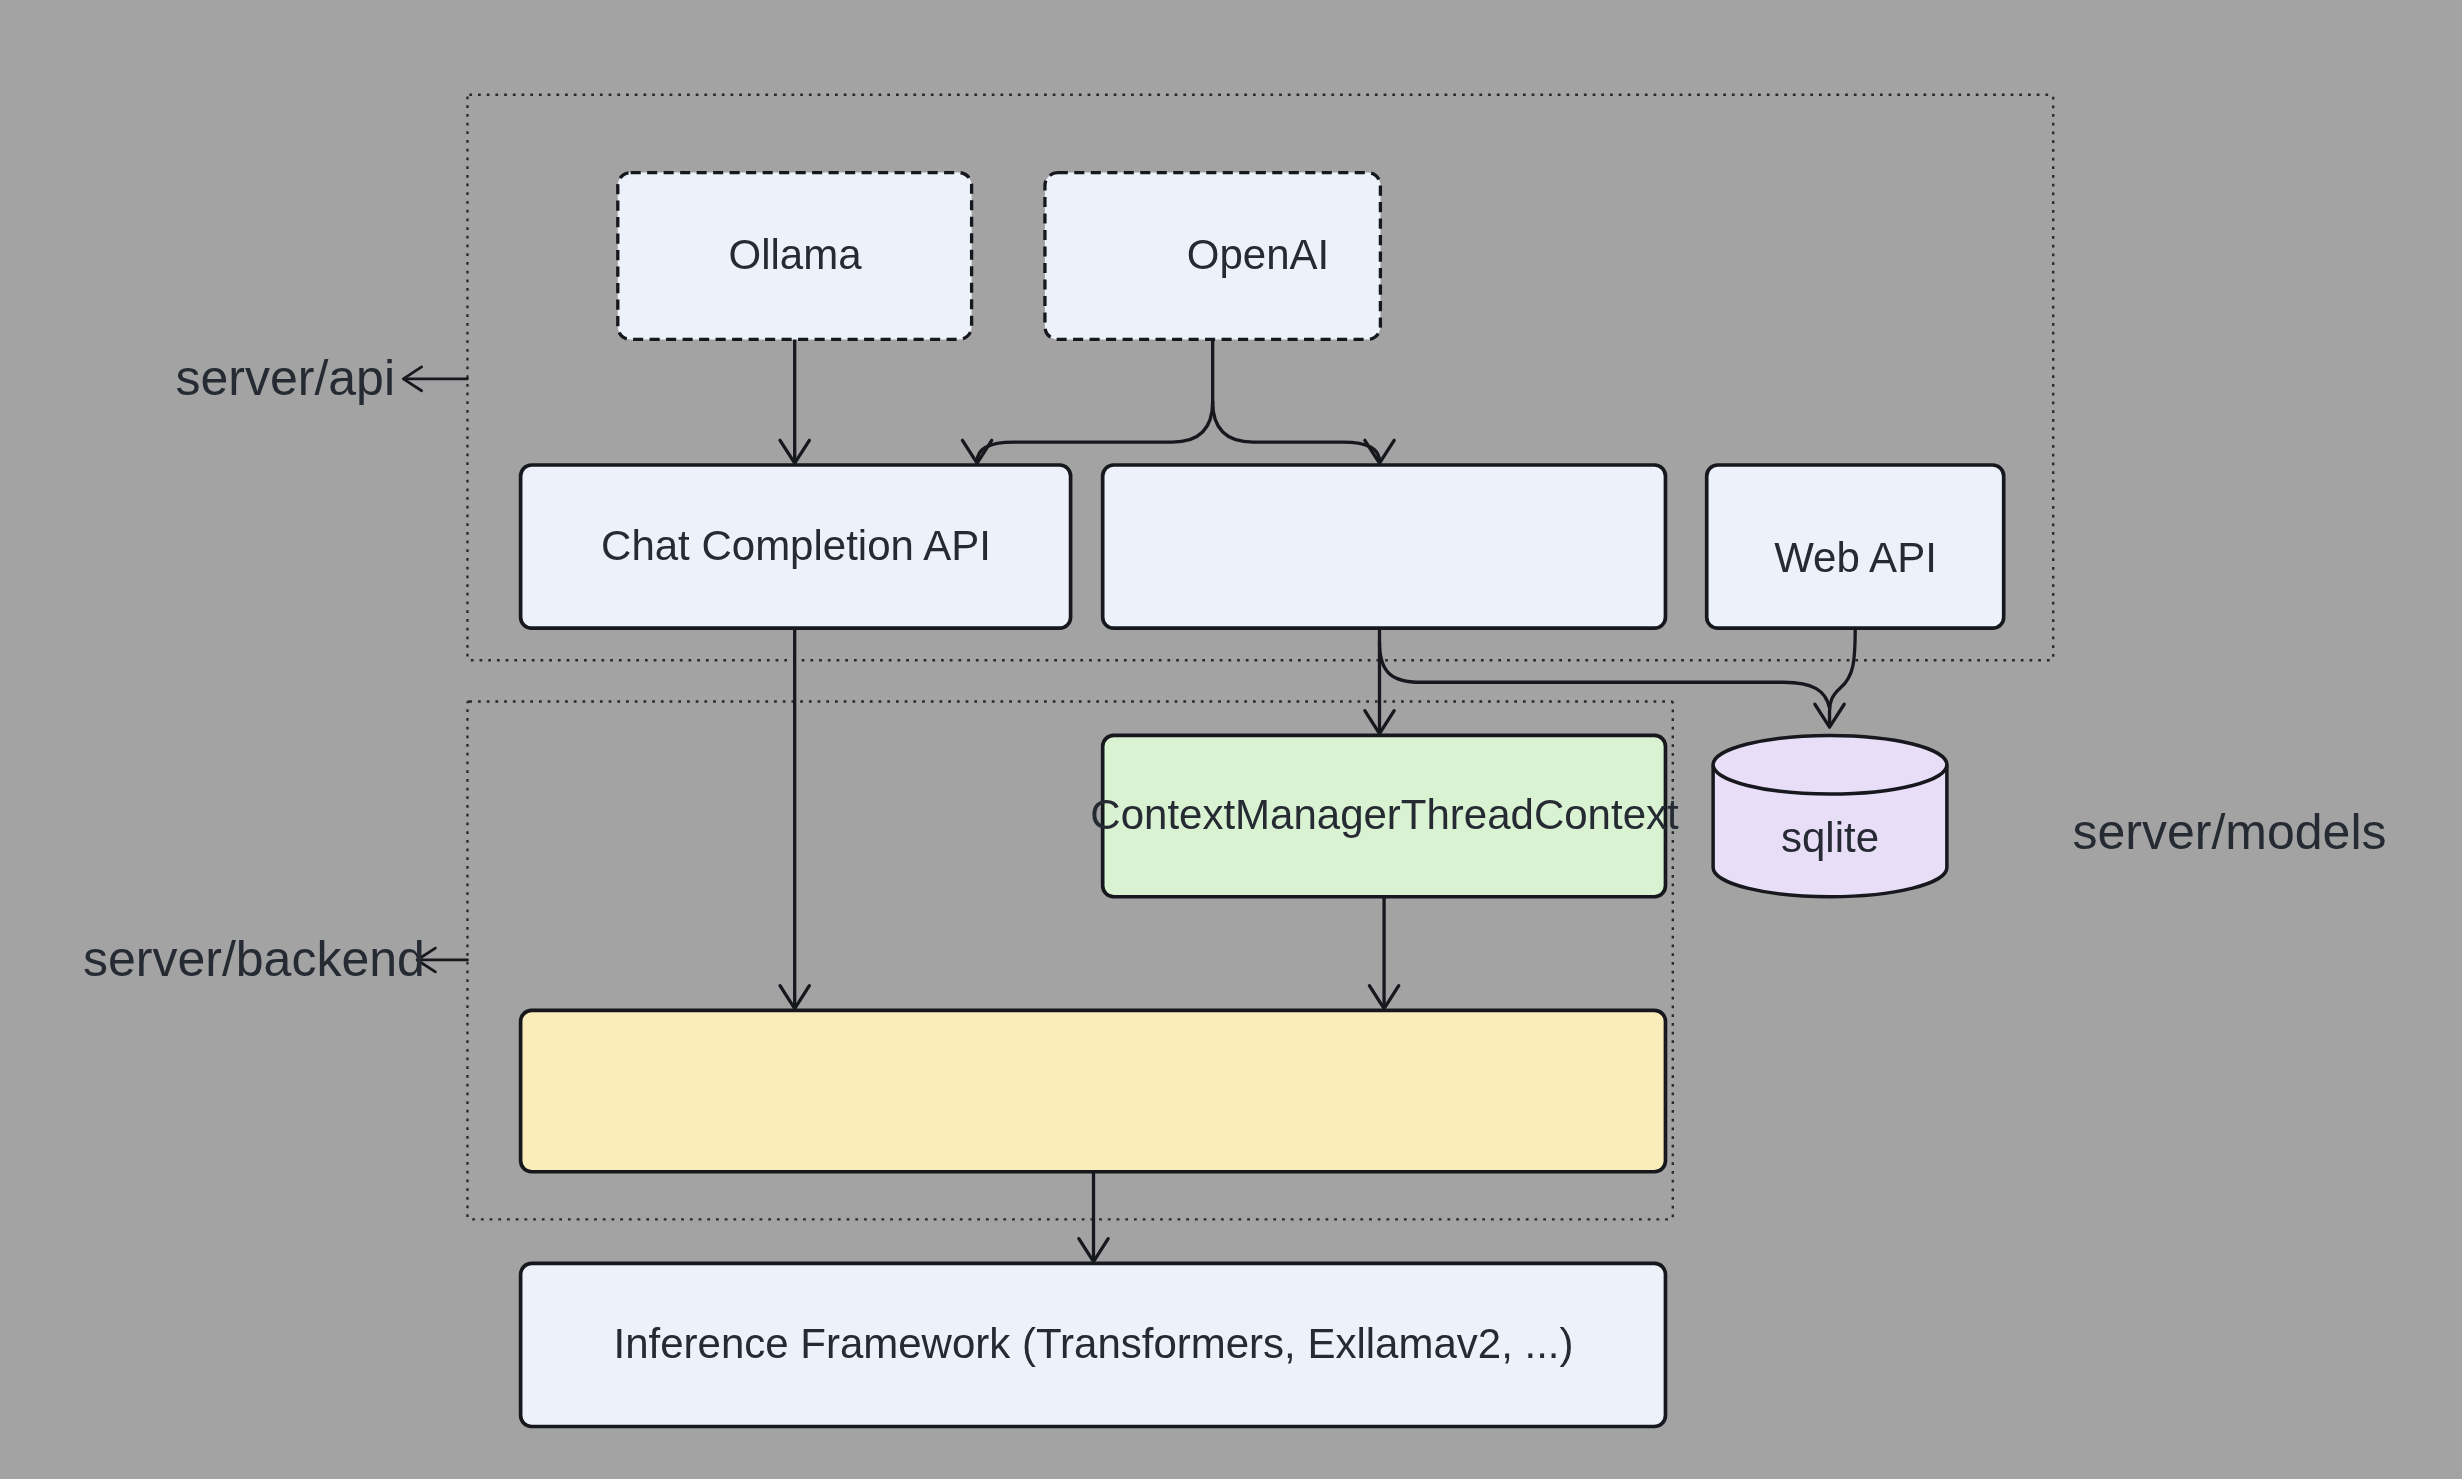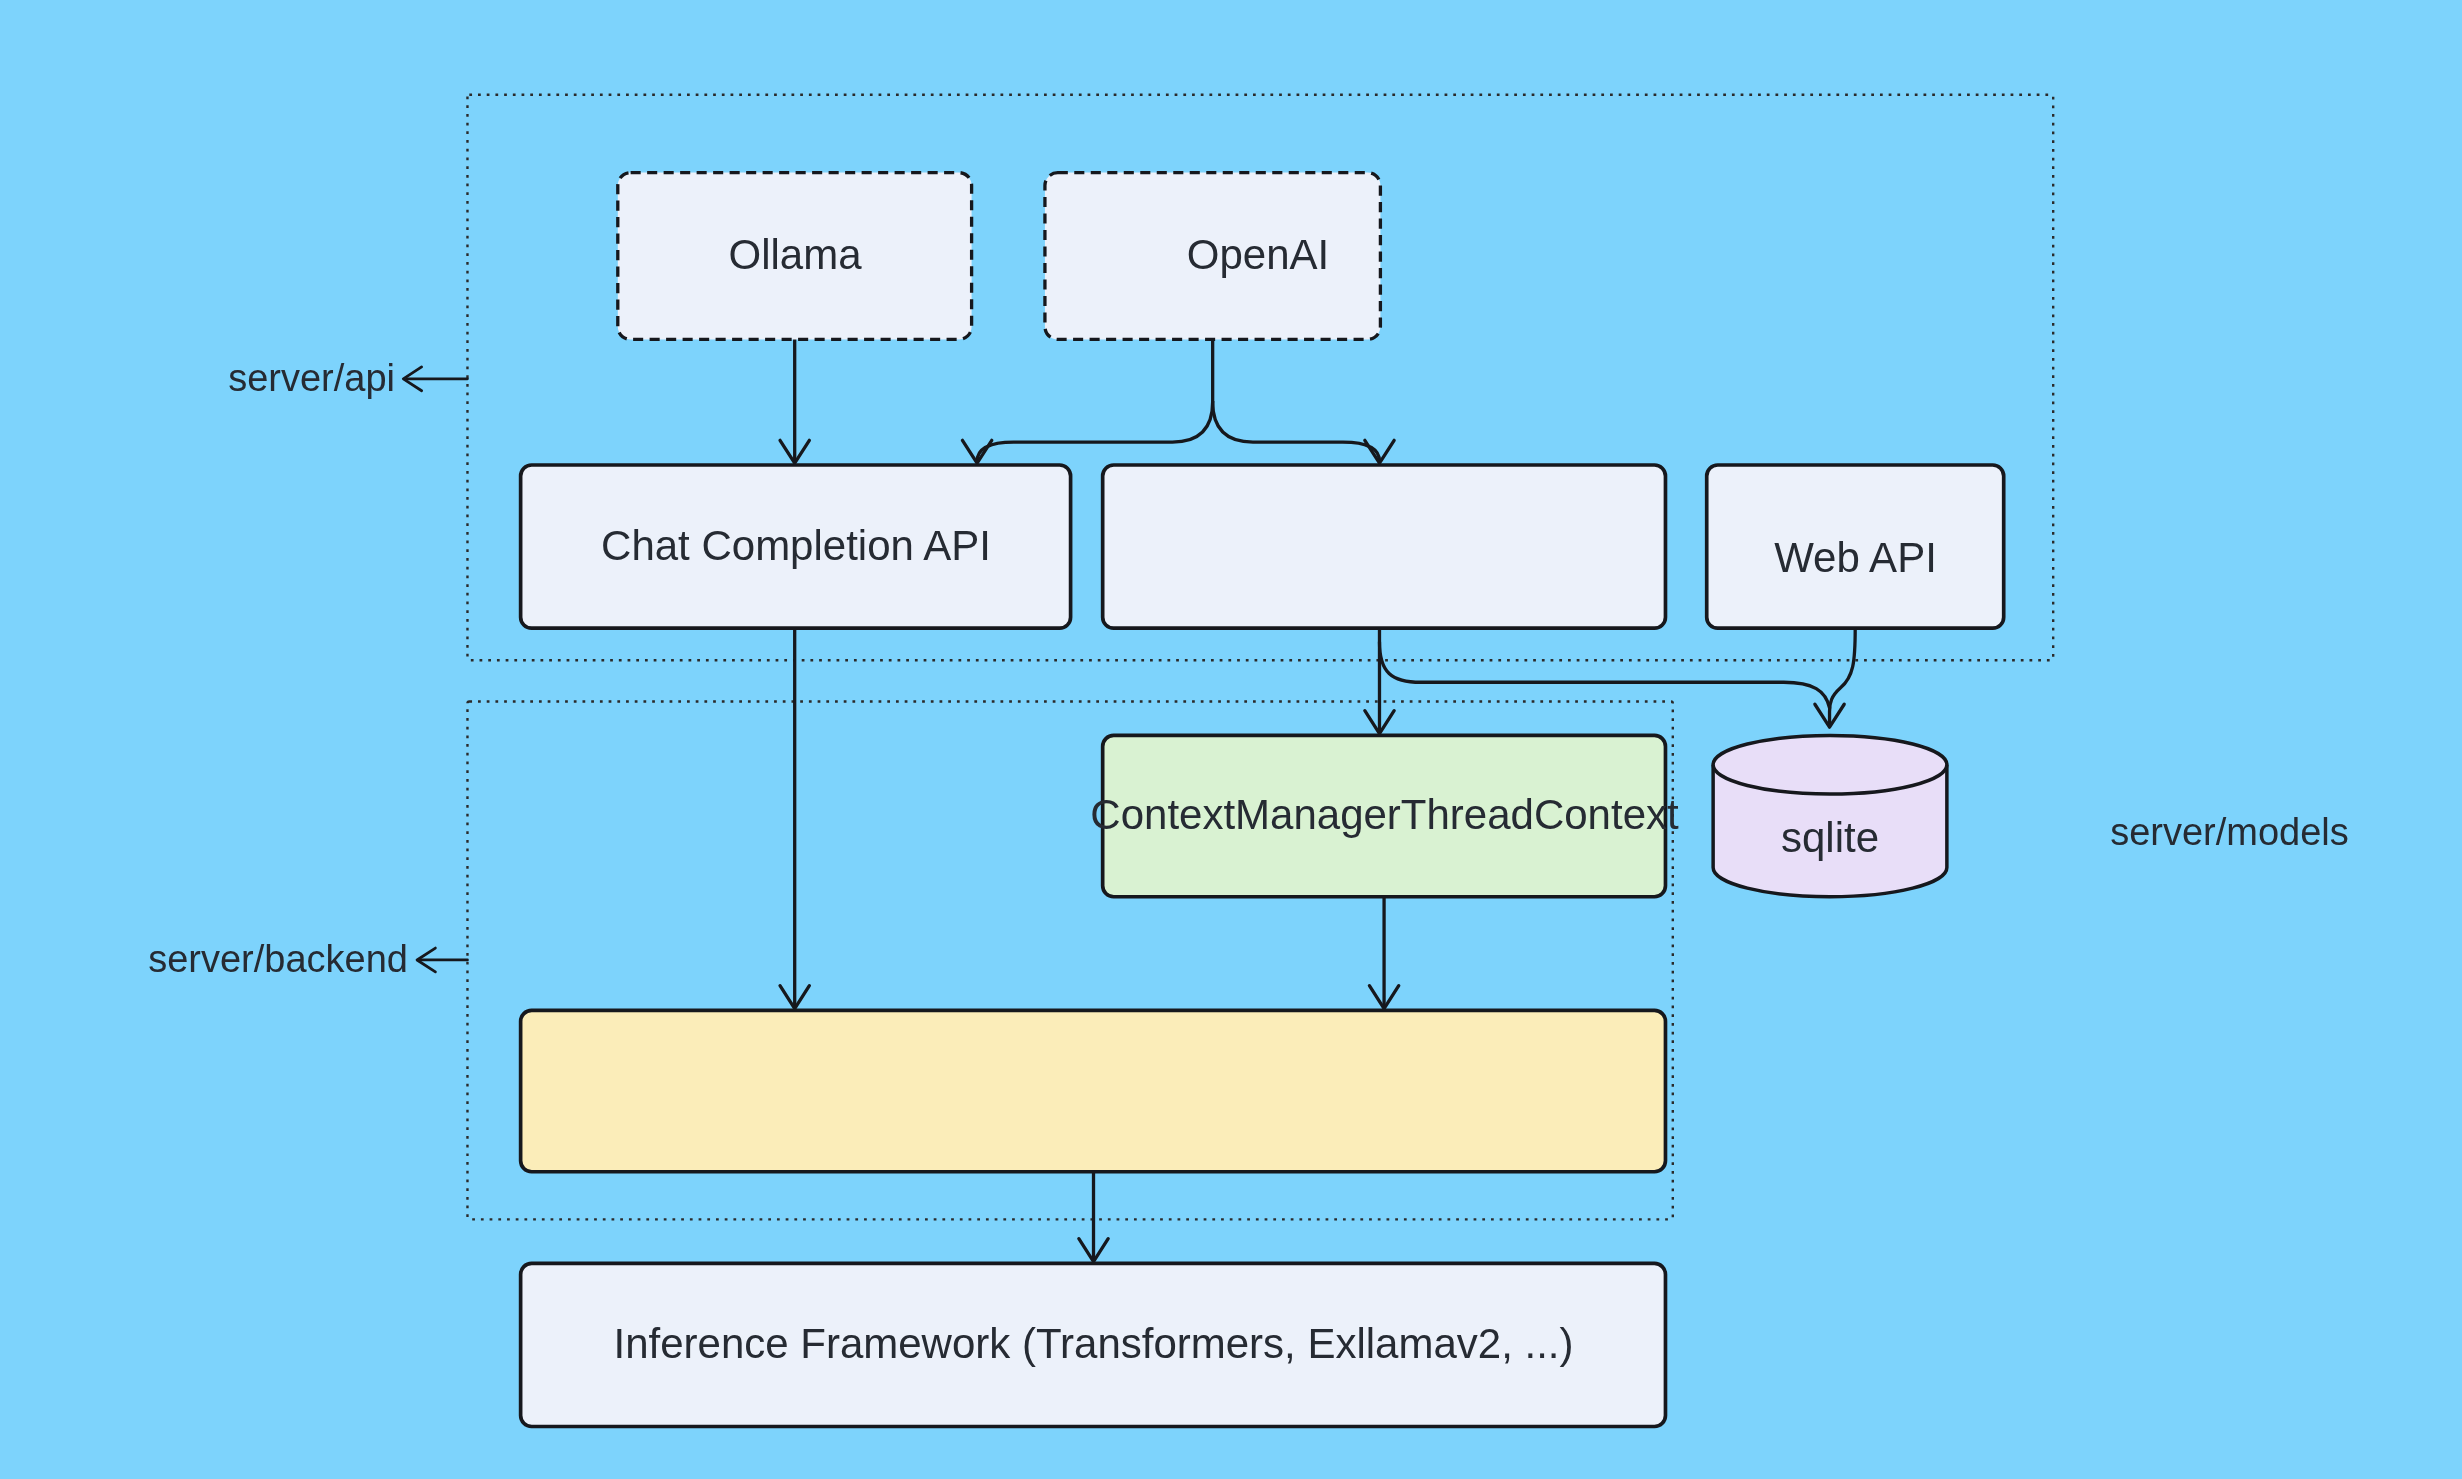--- a/index.html
+++ b/index.html
@@ -1,41 +1,41 @@
 <!DOCTYPE html>
 <html style="font-size:14.7px"><head>
 <meta charset="utf-8">
 <style>
   html, body { margin: 0; padding: 0; background: #ffffff; }
   #canvas {
     position: relative;
     width: 2462px;
     height: 1480px;
-    background: #7dd3fc;
+    background: #a3a3a3;
     font-family: "Liberation Sans", "DejaVu Sans", sans-serif;
     color: #262b33;
     overflow: hidden;
   }
   #diagram-svg { position: absolute; left: 0; top: 0; }
   .node-label {
     position: absolute;
     display: flex;
     align-items: center;
     justify-content: center;
     text-align: center;
     font-size: 42px;
     line-height: 1.45;
     color: #262b33;
     white-space: nowrap;
     pointer-events: none;
   }
   .node-label.multiline { flex-direction: row; }
   .side-label {
     position: absolute;
-    font-size: 38px;
+    font-size: 50px;
     line-height: 55px;
     height: 55px;
     color: #262b33;
     white-space: nowrap;
   }
   .align-right { text-align: right; }
   .align-left { text-align: center; }
 </style>
 </head>
 <body>

